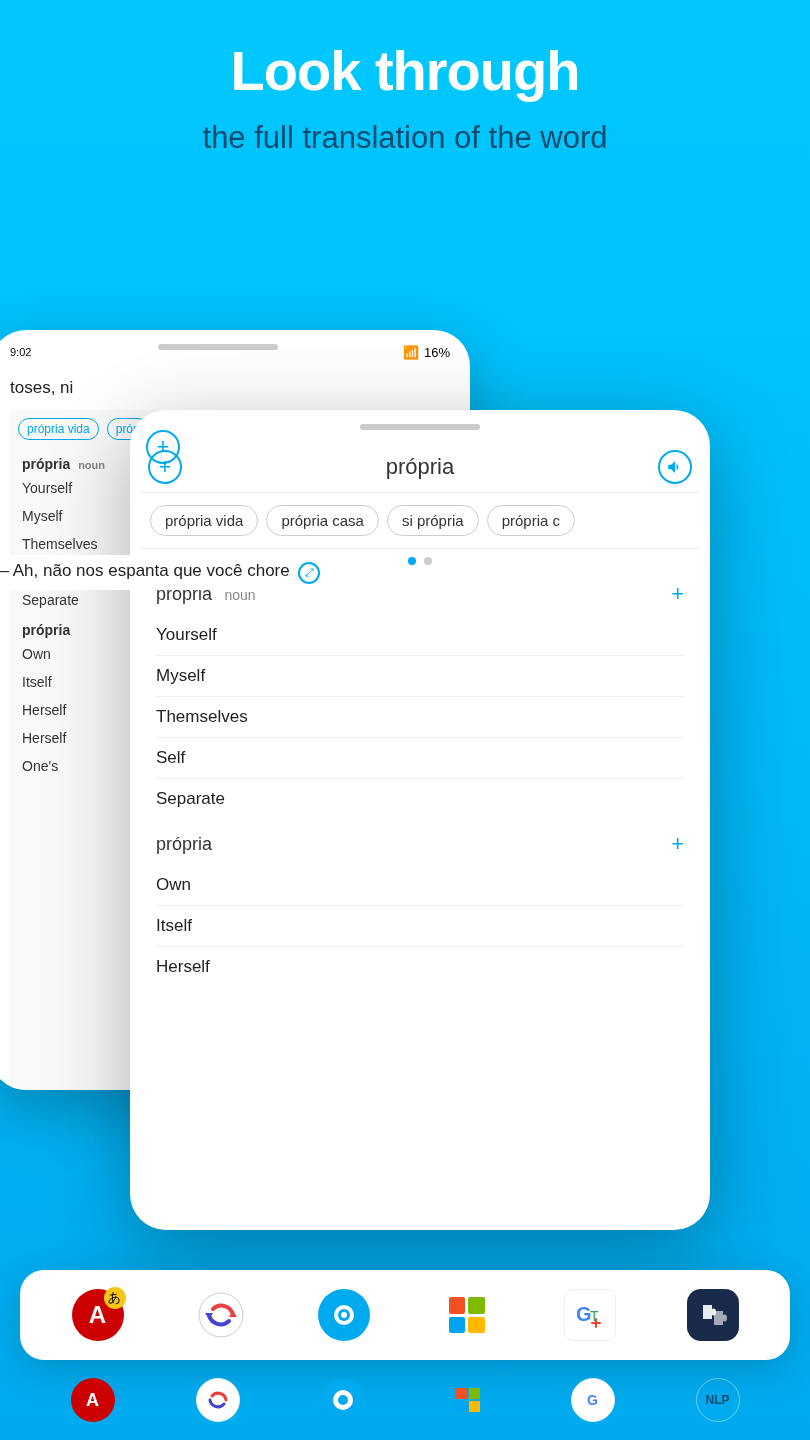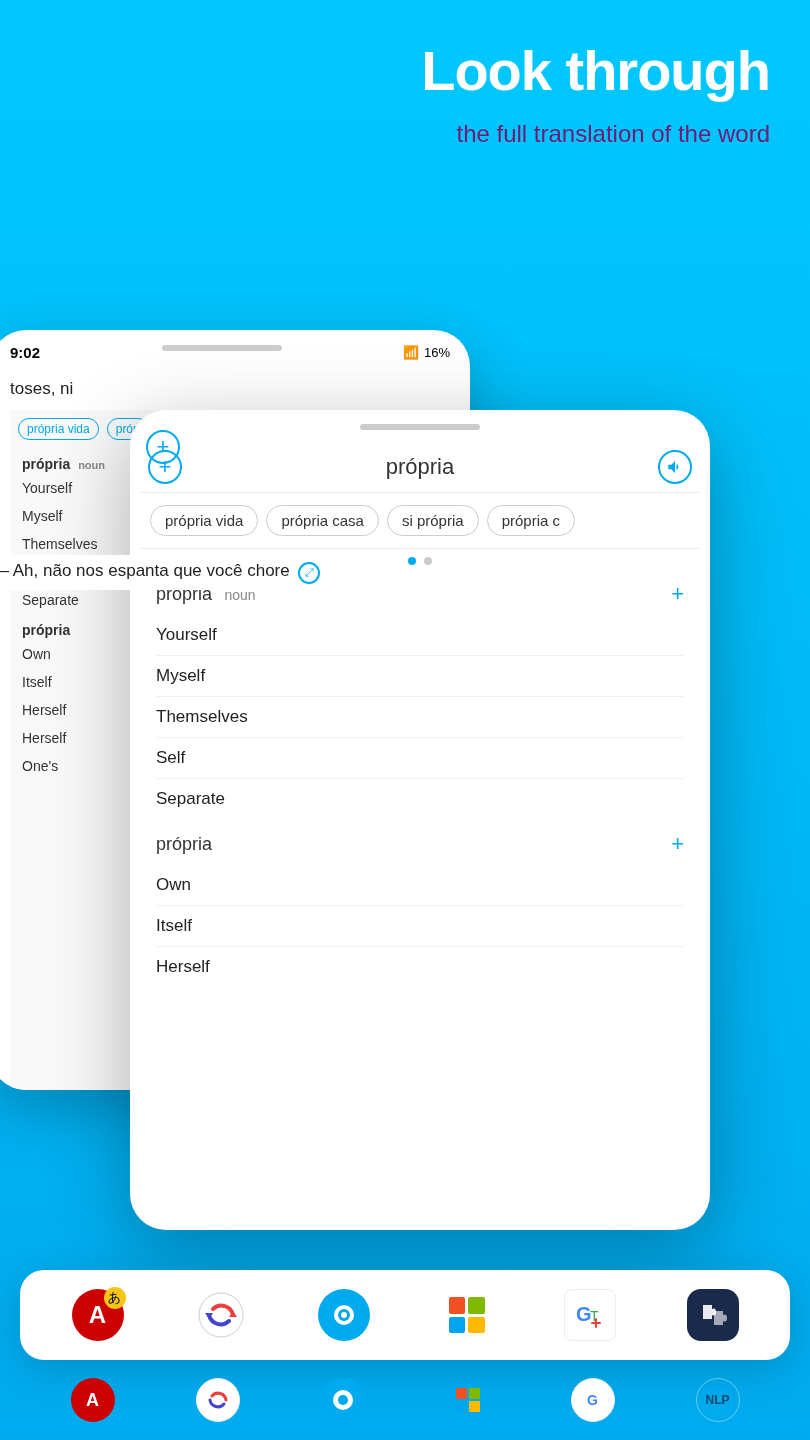--- a/index.html
+++ b/index.html
@@ -18,36 +18,36 @@
       position: absolute;
       top: 0; left: 0; right: 0; bottom: 0;
       background: linear-gradient(180deg, #00c8ff 0%, #00aaee 100%);
     }
 
     
     .header {
       position: absolute;
       top: 40px;
       left: 0; right: 0;
-      text-align: right;
+      text-align: center;
       padding: 0 40px;
     }
 
     .header-title {
       font-size: 56px;
       font-weight: 900;
       color: #fff;
       line-height: 1.1;
       letter-spacing: -1px;
     }
 
     .header-subtitle {
-      font-size: 24px;
+      font-size: 31px;
       font-weight: 400;
-      color: #701a75;
+      color: #0c4a6e;
       margin-top: 16px;
       line-height: 1.3;
     }
 
     .header-highlight {
       display: inline-block;
       background: #f5c518;
       border-radius: 14px;
       padding: 8px 24px;
       font-size: 28px;
@@ -72,22 +72,22 @@
       left: 20px;
       width: 480px;
       height: 760px;
       background: #fff;
       border-radius: 36px;
       box-shadow: 0 20px 60px rgba(0,0,0,0.25);
       overflow: hidden;
     }
 
     .status-time {
-      font-weight: 700;
-      font-size: 15px;
+      font-weight: 400;
+      font-size: 11px;
     }
 
     .status-icons {
       display: flex;
       gap: 4px;
       align-items: center;
       font-size: 13px;
     }
 
     .phone-back-notch {

